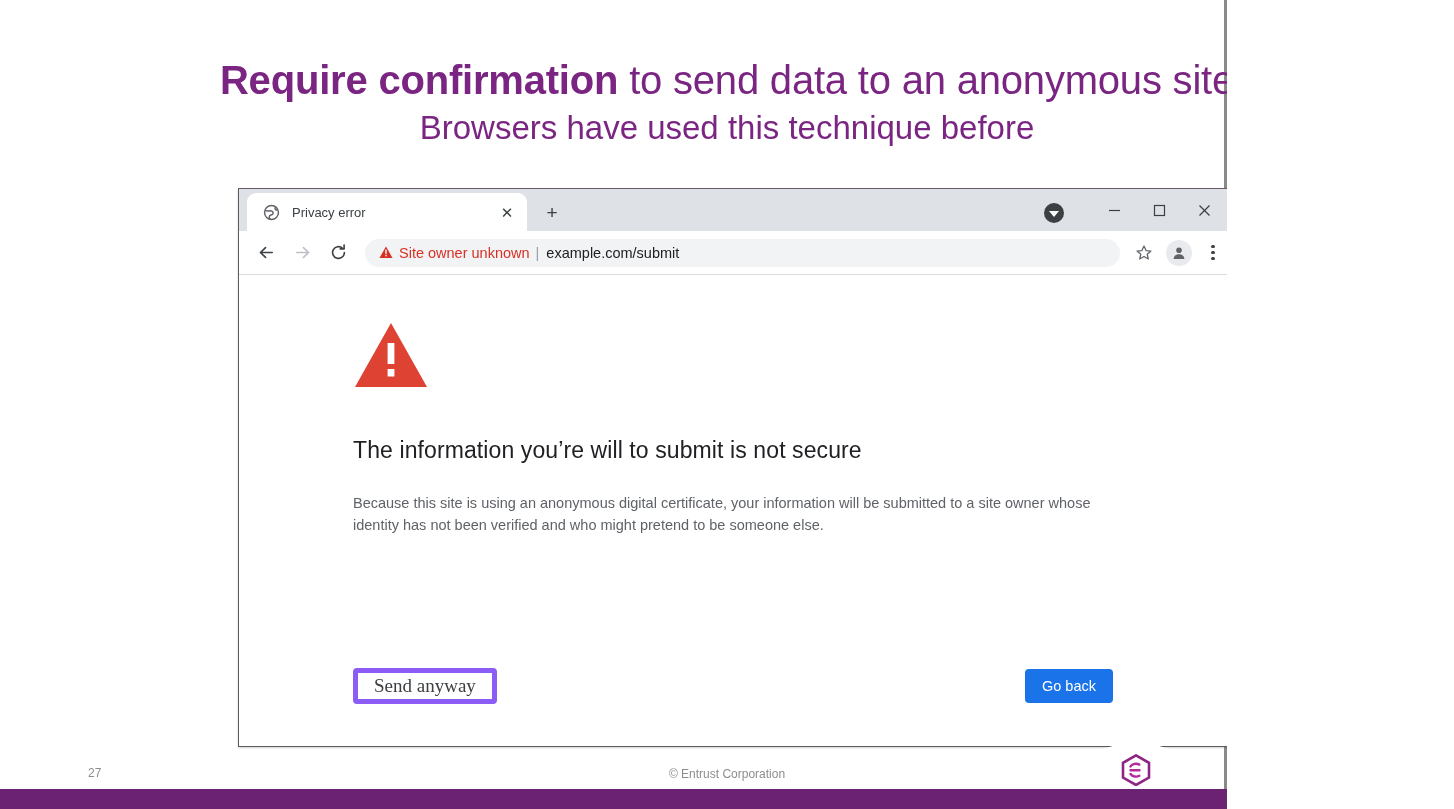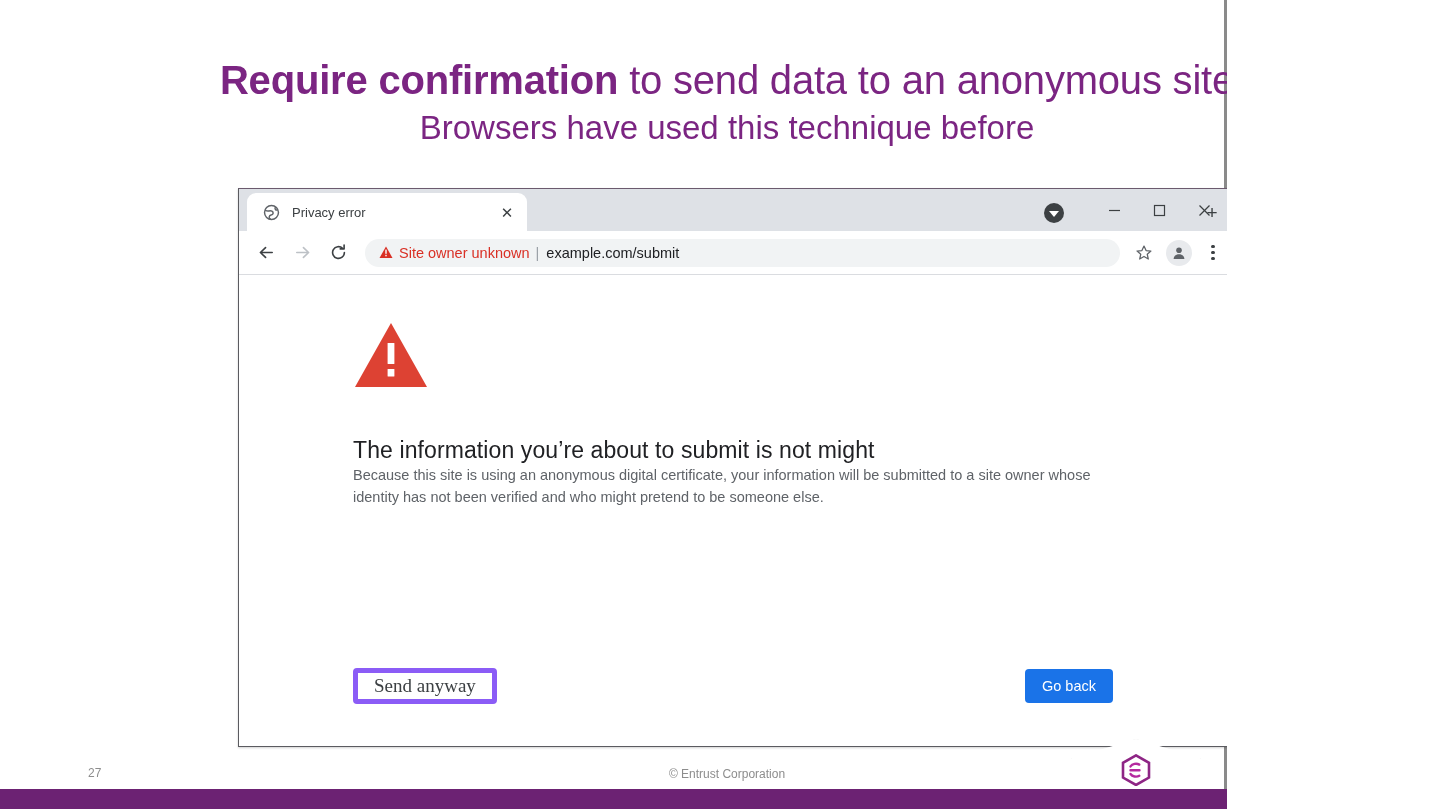--- a/index.html
+++ b/index.html
@@ -56,21 +56,20 @@
     box-shadow: 0 1px 2px rgba(0,0,0,.18);
   }
   
   .tabstrip {
     position: relative;
     height: 42px;
     background: #dee1e6;
     display: flex;
     align-items: flex-end;
     padding-left: 8px;
-    justify-content: space-between;
   }
   .tab {
     position: relative;
     width: 280px; height: 38px;
     background: #ffffff;
     border-radius: 9px 9px 0 0;
     display: flex;
     align-items: center;
     padding: 0 10px 0 16px;
   }
@@ -208,21 +207,21 @@
   }
   .warn-triangle { display: block; }
   .interstitial-heading {
     margin-top: 48px;
     font-size: 23px;
     font-weight: 400;
     color: #202124;
     letter-spacing: .1px;
   }
   .interstitial-body {
-    margin-top: 0;
+    margin-top: 28px;
     font-size: 14.5px;
     line-height: 1.54;
     color: #5f6368;
     max-width: 772px;
   }
   .btn-row {
     position: absolute;
     left: 114px; right: 114px;
     bottom: 42px;
     display: flex;
@@ -402,21 +401,21 @@
       </div>
     </div>
 
     <div class="page">
       <svg class="warn-triangle" width="76" height="68" viewBox="0 0 76 68">
         <path d="M38 2 74 66 2 66z" fill="#dd4233"></path>
         <rect x="34.6" y="22" width="6.8" height="21" rx="0.6" fill="#ffffff"></rect>
         <rect x="34.6" y="48" width="6.8" height="7.6" rx="0.6" fill="#ffffff"></rect>
       </svg>
 
-      <div class="interstitial-heading">The information you’re about to submit is not might</div>
+      <div class="interstitial-heading">The information you’re will to submit is not secure</div>
       <div class="interstitial-body">Because this site is using an anonymous digital certificate, your information will be submitted to a site owner whose identity has not been verified and who might pretend to be someone else.</div>
 
       <div class="btn-row">
         <button class="btn-secondary">Send anyway</button>
         <button class="btn-primary">Go back</button>
       </div>
     </div>
   </div>
 
   <div class="slide-number">27</div>

